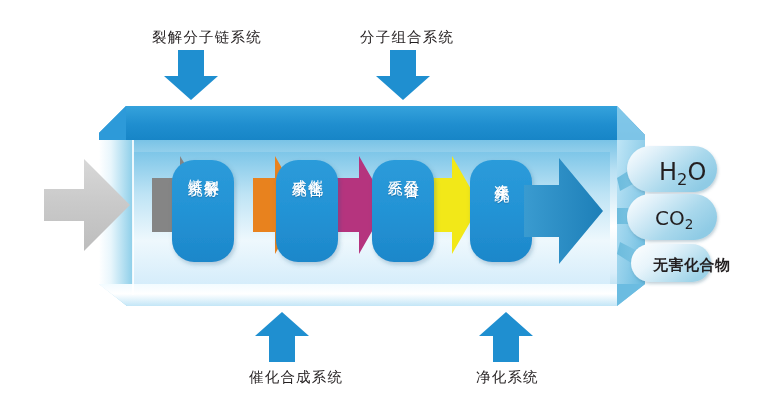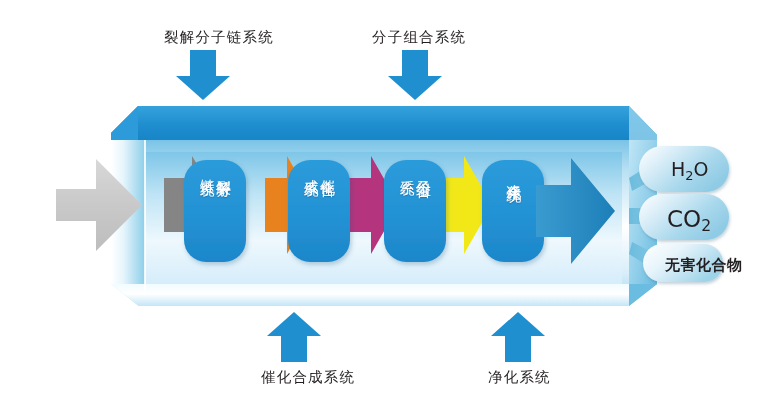--- a/index.html
+++ b/index.html
@@ -3,21 +3,21 @@
 <meta charset="utf-8">
 <style>
   html,body{margin:0;padding:0;}
   body{
     width:769px;height:404px;
     background:#ffffff;
     font-family:"DejaVu Sans","Liberation Sans",sans-serif;
     overflow:hidden;
     position:relative;
   }
-  #stage{position:absolute;left:12px;top:0;width:627px;height:404px;padding-left:44px;}
+  #stage{position:absolute;left:0;top:0;width:627px;height:404px;padding-left:44px;}
   svg.layer{position:absolute;left:0;top:0;width:769px;height:404px;}
 
   .callout{
     position:absolute;
     font-size:14.5px;
     color:#231f20;
     letter-spacing:1.2px;
     white-space:nowrap;
     font-family:"DejaVu Sans","Liberation Sans",sans-serif;
   }
@@ -248,25 +248,25 @@
 
   <div class="vbox" style="left:372px;top:168px;width:62px;height:90px;">
     <div class="vcol">分子组合</div>
     <div class="vcol small">系统</div>
   </div>
 
   <div class="vbox" style="left:470px;top:172px;width:62px;height:90px;">
     <div class="vcol">净化系统</div>
   </div>
 
-  <div class="pill-label" style="left:659px;top:158px;font-size:19px;">
+  <div class="pill-label" style="left:659px;top:158px;font-size:24px;">
     <span>H</span><span class="sub">2</span><span>O</span>
   </div>
 
-  <div class="pill-label" style="left:655px;top:206px;font-size:23px;">
+  <div class="pill-label" style="left:655px;top:206px;font-size:20px;">
     <span>CO</span><span class="sub">2</span>
   </div>
 
   <div class="pill-label" style="left:653px;top:256px;font-size:15px;letter-spacing:.5px;font-weight:bold;">
     <span>无害化合物</span>
   </div>
 
 </div>
 
 </body></html>

